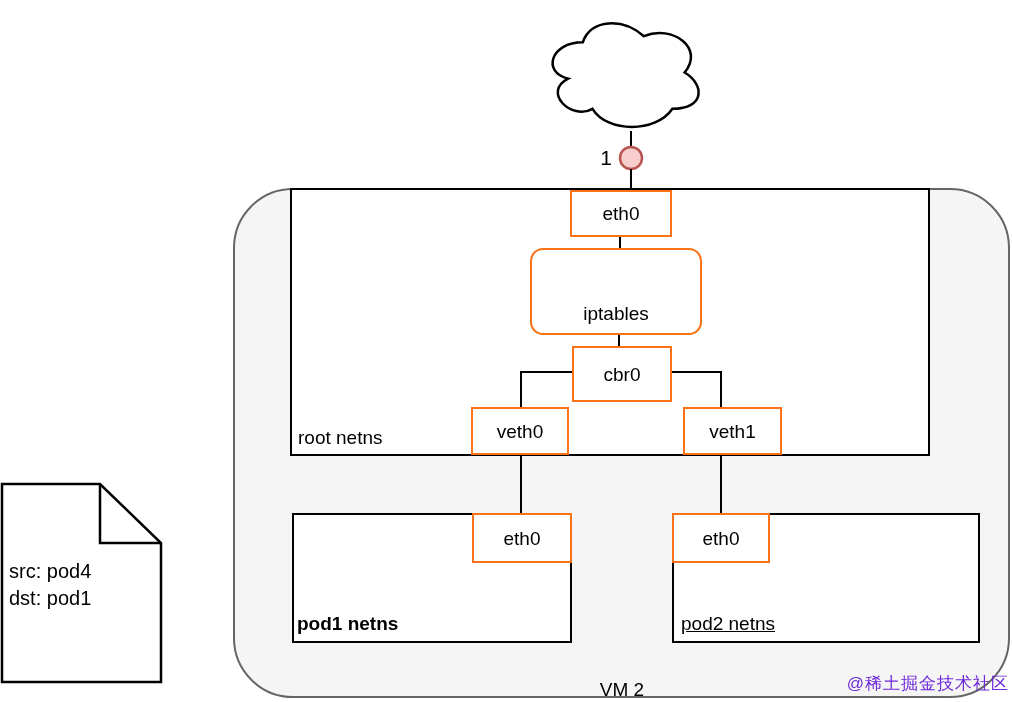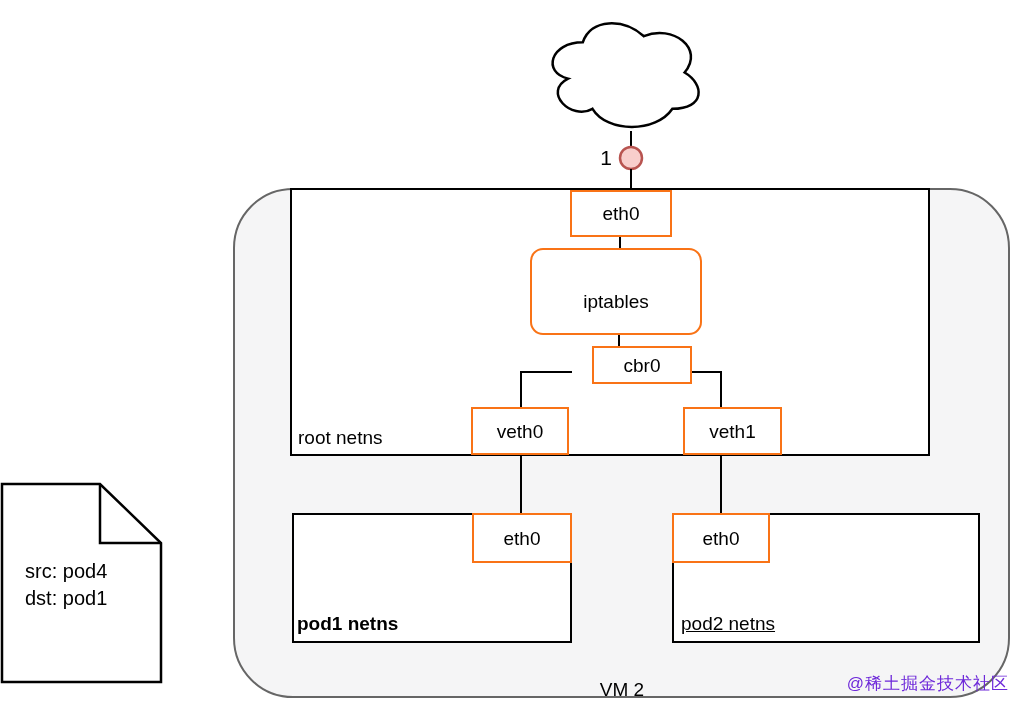--- a/index.html
+++ b/index.html
@@ -19,38 +19,38 @@
   #pod1-netns{left:292px;top:513px;width:280px;height:130px;}
   #pod2-netns{left:672px;top:513px;width:308px;height:130px;}
   
   .node{
     position:absolute;background:#ffffff;border:2px solid #f97316;box-sizing:border-box;
     display:flex;align-items:center;justify-content:center;
     font-size:19px;line-height:1;z-index:20;
   }
   #eth0-root{left:570px;top:190px;width:102px;height:47px;}
   #iptables{left:530px;top:248px;width:172px;height:87px;border-radius:13px;
-            align-items:flex-end;padding-bottom:22px;}
-  #cbr0{left:592px;top:346px;width:100px;height:38px;}
+            align-items:flex-end;padding-bottom:10px;}
+  #cbr0{left:572px;top:346px;width:100px;height:56px;}
   #veth0{left:471px;top:407px;width:98px;height:48px;}
   #veth1{left:671px;top:407px;width:99px;height:48px;margin-left:12px;}
   #pod1-eth0{left:472px;top:513px;width:100px;height:50px;}
   #pod2-eth0{left:672px;top:513px;width:98px;height:50px;}
   
   #overlay{position:absolute;left:0;top:0;width:1012px;height:702px;z-index:10;}
   
   .label{position:absolute;font-size:19px;line-height:1;z-index:25;text-align:right;}
   #label-root-netns{left:298px;top:428px;}
   #label-pod1-netns{left:297px;top:614px;font-weight:bold;}
   #label-pod2-netns{left:681px;top:614px;text-decoration:underline;}
   #label-vm{left:562px;top:680px;width:120px;text-align:center;}
   #label-hop{left:578px;top:147px;width:34px;text-align:right;font-size:21px;}
   #note-text{
     position:absolute;left:9px;top:558px;width:150px;z-index:25;
-    font-size:20px;line-height:27px;margin-left:16px;
+    font-size:20px;line-height:27px;
   }
   #watermark{
     position:absolute;right:3px;top:672px;z-index:30;
     font-size:17px;color:#6d28d9;letter-spacing:1px;
   }
 </style>
 </head>
 <body>
 
 <div id="canvas">

